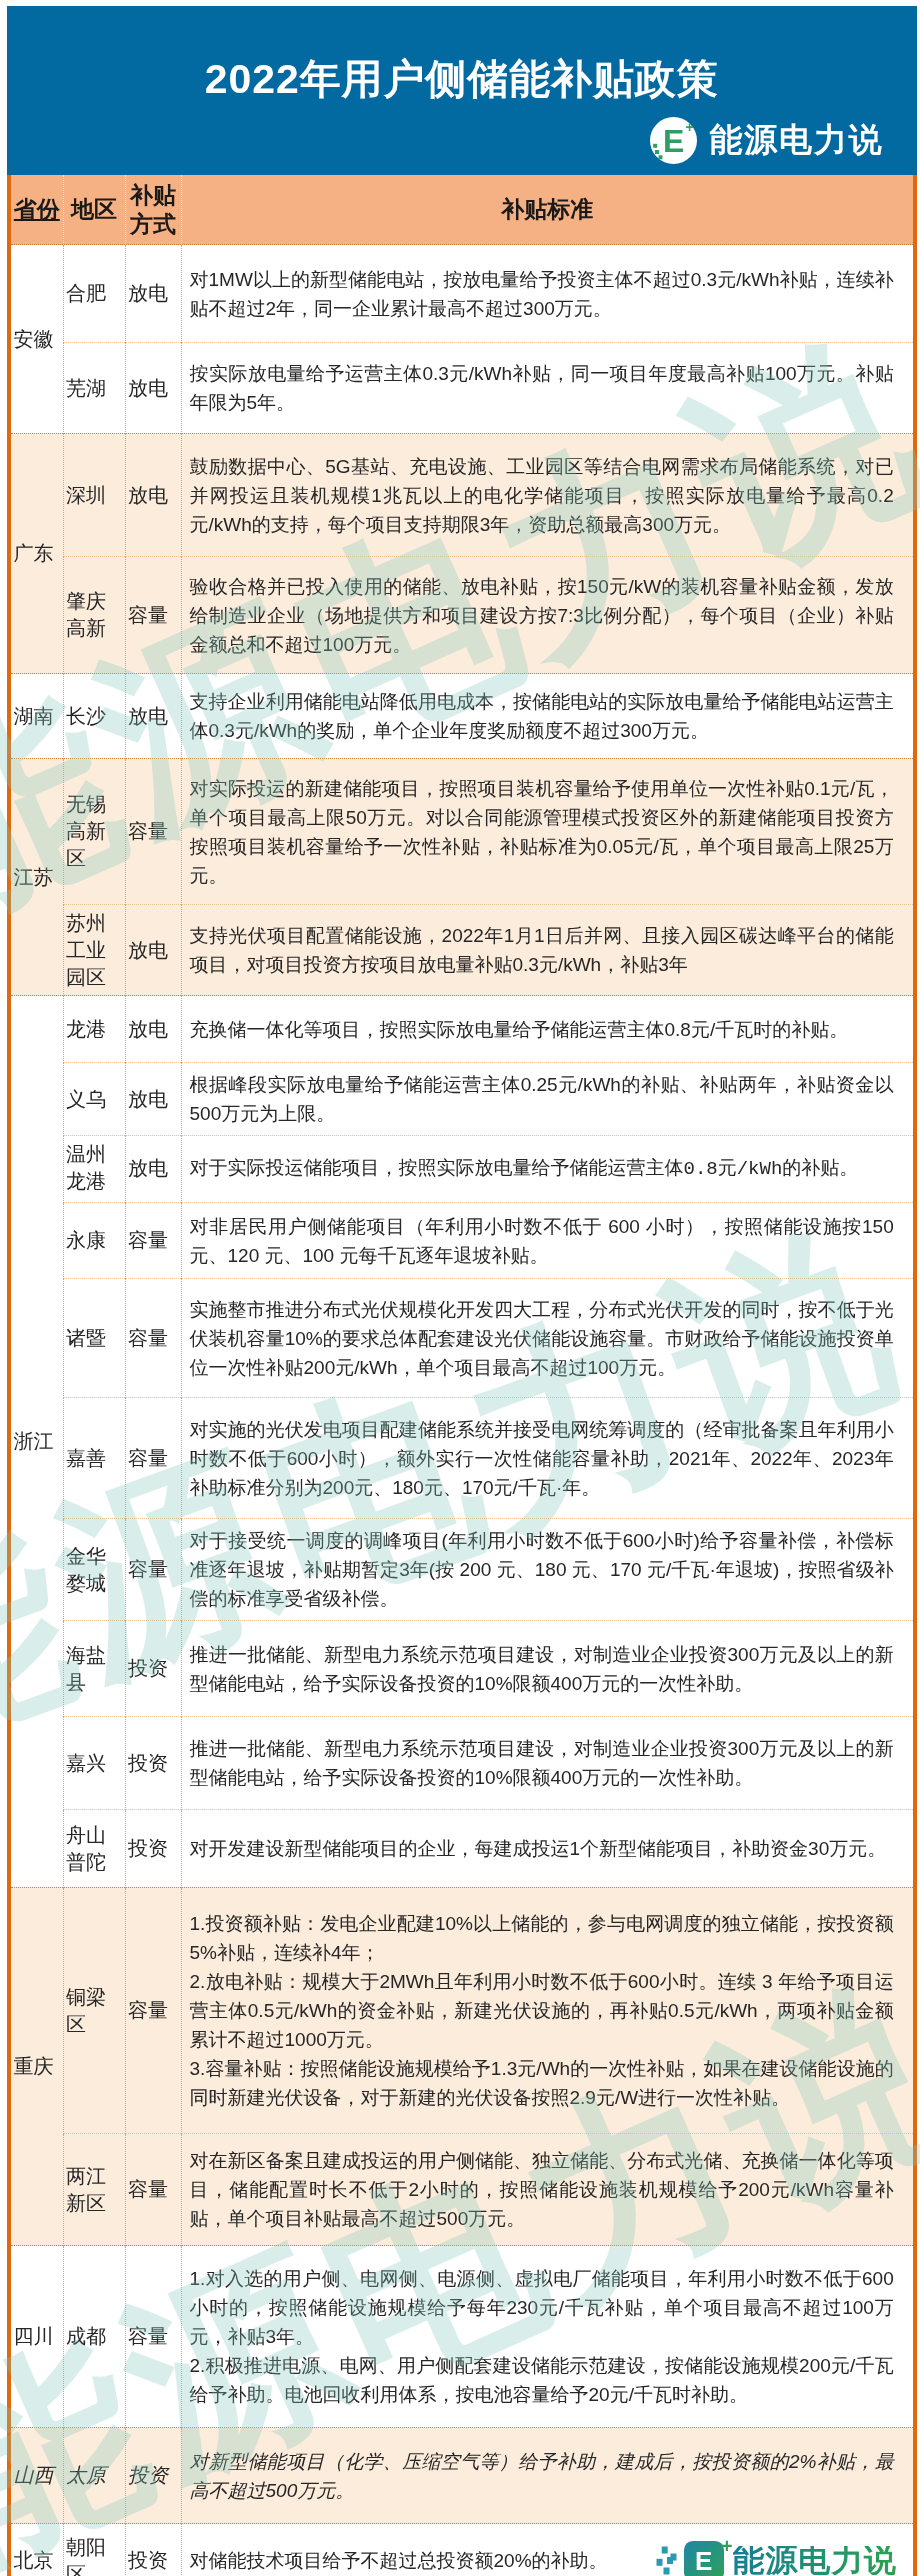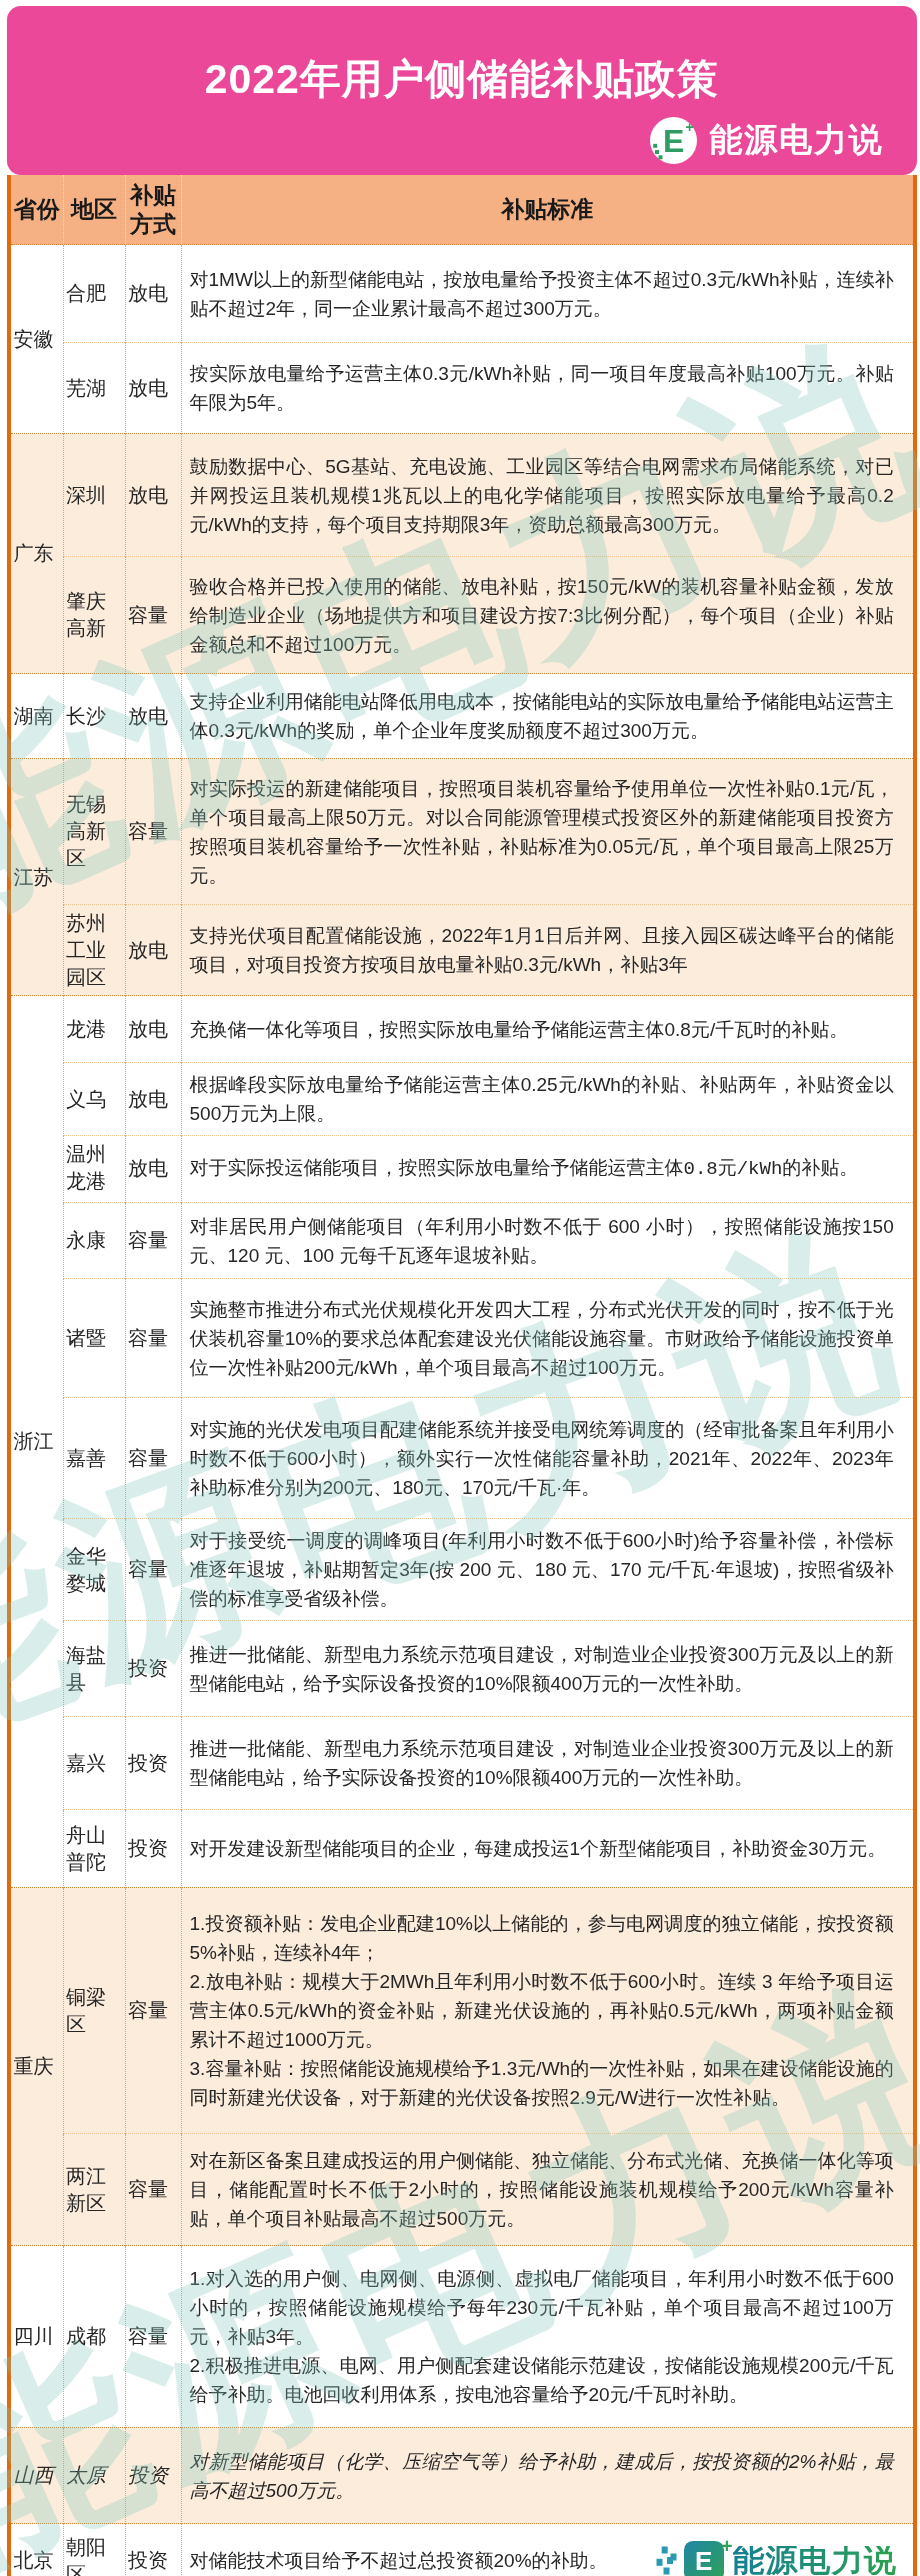--- a/index.html
+++ b/index.html
@@ -6,22 +6,21 @@
   body {
     width: 920px; height: 2576px; position: relative; overflow: hidden;
     font-family: "Liberation Sans", "DejaVu Sans", sans-serif;
     -webkit-font-smoothing: antialiased;
   }
   .page { position: relative; width: 920px; height: 2576px; }
 
   
   .banner {
     position: absolute; top: 6.2px; left: 7px; right: 3.5px; height: 169px;
-    background: #ec4899;
-    border-radius: 14px;
+    background: #0369a1;
   }
   .banner-title {
     position: absolute; top: 46px; left: 0; right: 0;
     text-align: center; color: #ffffff; font-size: 41px; font-weight: 700;
     letter-spacing: 0.9px;
   }
   .banner-brand {
     position: absolute; right: 33px; bottom: 8.8px; height: 51px;
     display: flex; align-items: center;
   }
@@ -52,21 +51,21 @@
   }
   .policy-table col.c-prov { width: 54px; }
   .policy-table col.c-reg  { width: 62px; }
   .policy-table col.c-meth { width: 56px; }
 
   .policy-table thead th {
     height: 69px; background: #f5b183; color: #1a1a1a;
     font-size: 23px; font-weight: 700; text-align: center; vertical-align: middle;
     border-left: 1.8px dotted #f9dcc0; padding: 0 1.8px; line-height: 1.25;
   }
-  .policy-table thead th:first-child { border-left: none; }
+  .policy-table thead th:first-child { border-left: none; text-decoration: underline; }
   .policy-table thead tr { border-bottom: 1.8px dotted #d0812f; }
 
   .policy-table td {
     vertical-align: middle; color: #262626;
     border-left: 1.8px dotted #e2a35f;
   }
   .policy-table td.province { border-left: none; }
 
   tbody.sec { background: #ffffff; }
   tbody.sec.cream { background: #fcecdc; }

